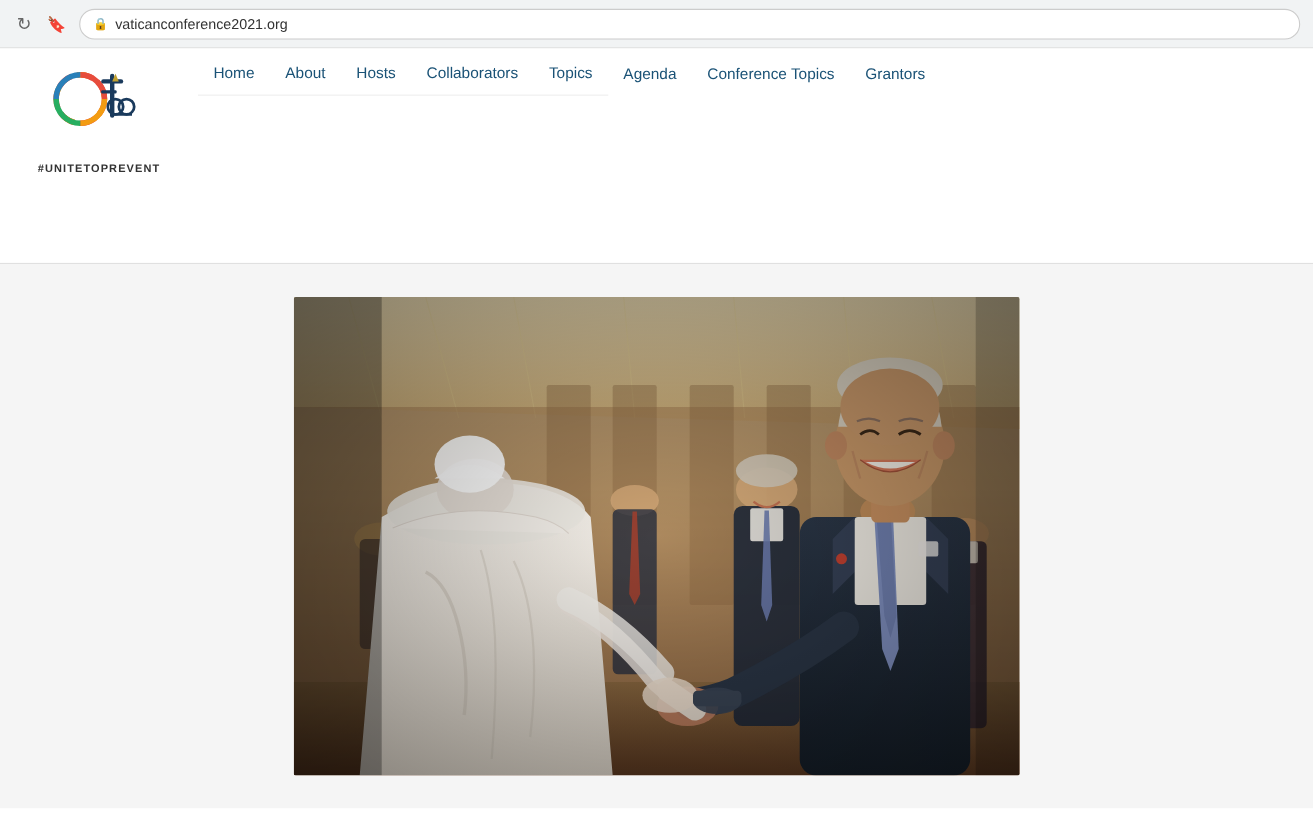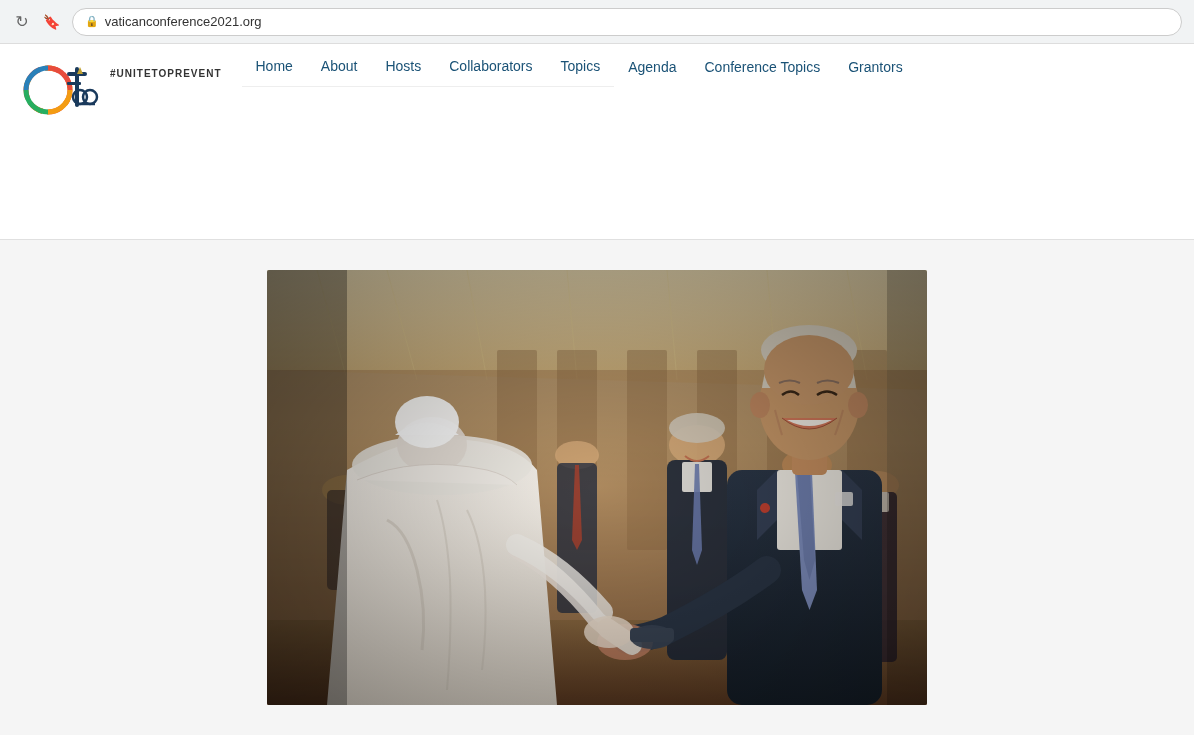--- a/index.html
+++ b/index.html
@@ -46,21 +46,22 @@
       border-bottom: 1px solid #e0e0e0;
       padding: 0 20px;
     }
     .header-inner {
       display: flex;
       align-items: flex-start;
       min-height: 195px;
     }
     .logo-area {
       display: flex;
-      flex-direction: row;
+      flex-direction: column;
+      align-items: center;
       padding: 18px 20px 18px 0;
       min-width: 160px;
     }
     .logo-text {
       font-size: 10px;
       color: #333;
       margin-top: 6px;
       letter-spacing: 1px;
       font-weight: bold;
     }

